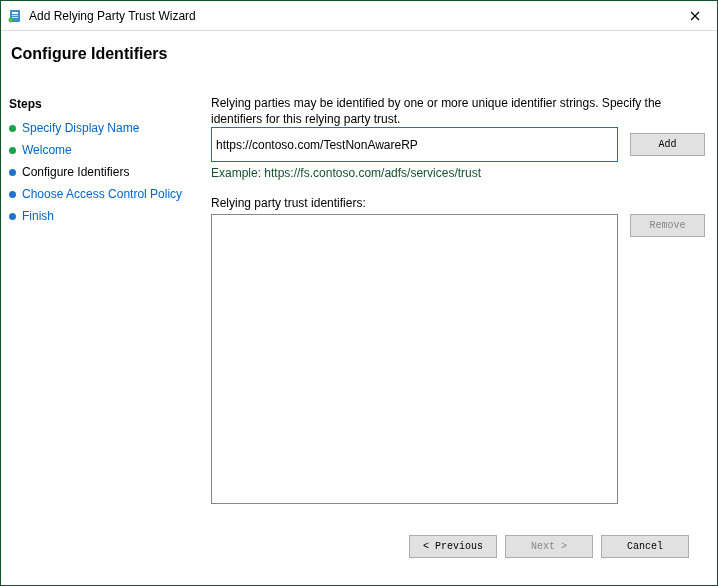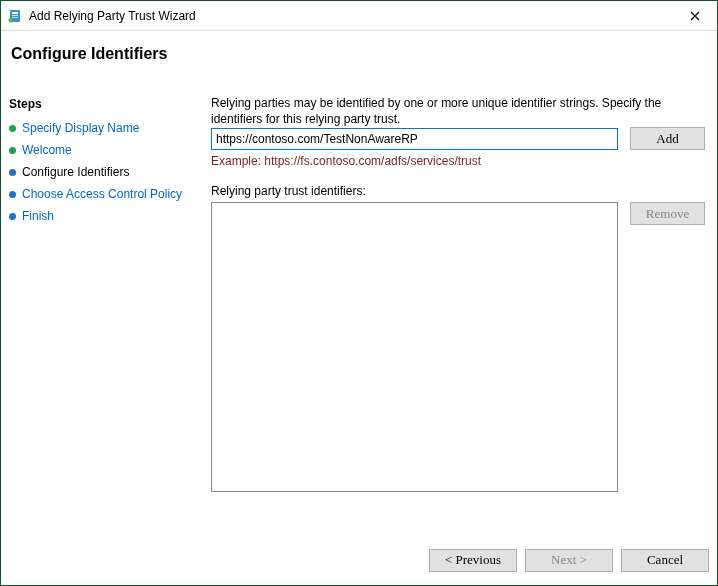--- a/index.html
+++ b/index.html
@@ -91,38 +91,38 @@
     }
     .intro { line-height: 1.35; padding-right: 4px; }
     .label { margin-top: 18px; margin-bottom: 4px; }
     .id-row {
       display: flex;
       align-items: center;
       gap: 12px;
     }
     .id-input {
       flex: 1;
-      height: 22px;
+      height: 35px;
       border: 1px solid #0078d7;
       padding: 2px 4px;
       font-family: inherit;
       font-size: 12px;
       outline: none;
     }
     .btn {
       width: 75px;
       height: 23px;
       background: #e1e1e1;
       border: 1px solid #adadad;
-      font-family: Liberation Serif, serif;
-      font-size: 13px;
+      font-family: Liberation Mono, monospace;
+      font-size: 10px;
       cursor: pointer;
     }
     .btn:disabled { color: #888; cursor: default; }
-    .example { color: #7f1d1d; margin-top: 4px; }
+    .example { color: #14532d; margin-top: 4px; }
     .list-label { margin-top: 16px; margin-bottom: 4px; }
     .list-row {
       display: flex;
       align-items: flex-start;
       gap: 12px;
       flex: 1;
       min-height: 0;
     }
     .listbox {
       flex: 1;
@@ -135,22 +135,21 @@
       display: flex;
       flex-direction: column;
     }
 
     
     .footer {
       height: 50px;
       border-top: 0;
       display: flex;
       justify-content: flex-end;
-      align-items: center;
-      padding-right: 8px;
+      padding-right: 28px;
       gap: 8px;
     }
     .footer .btn { width: 88px; }
   </style>
 </head>
 <body>
 
 <div class="window">
 
   <div class="titlebar">

